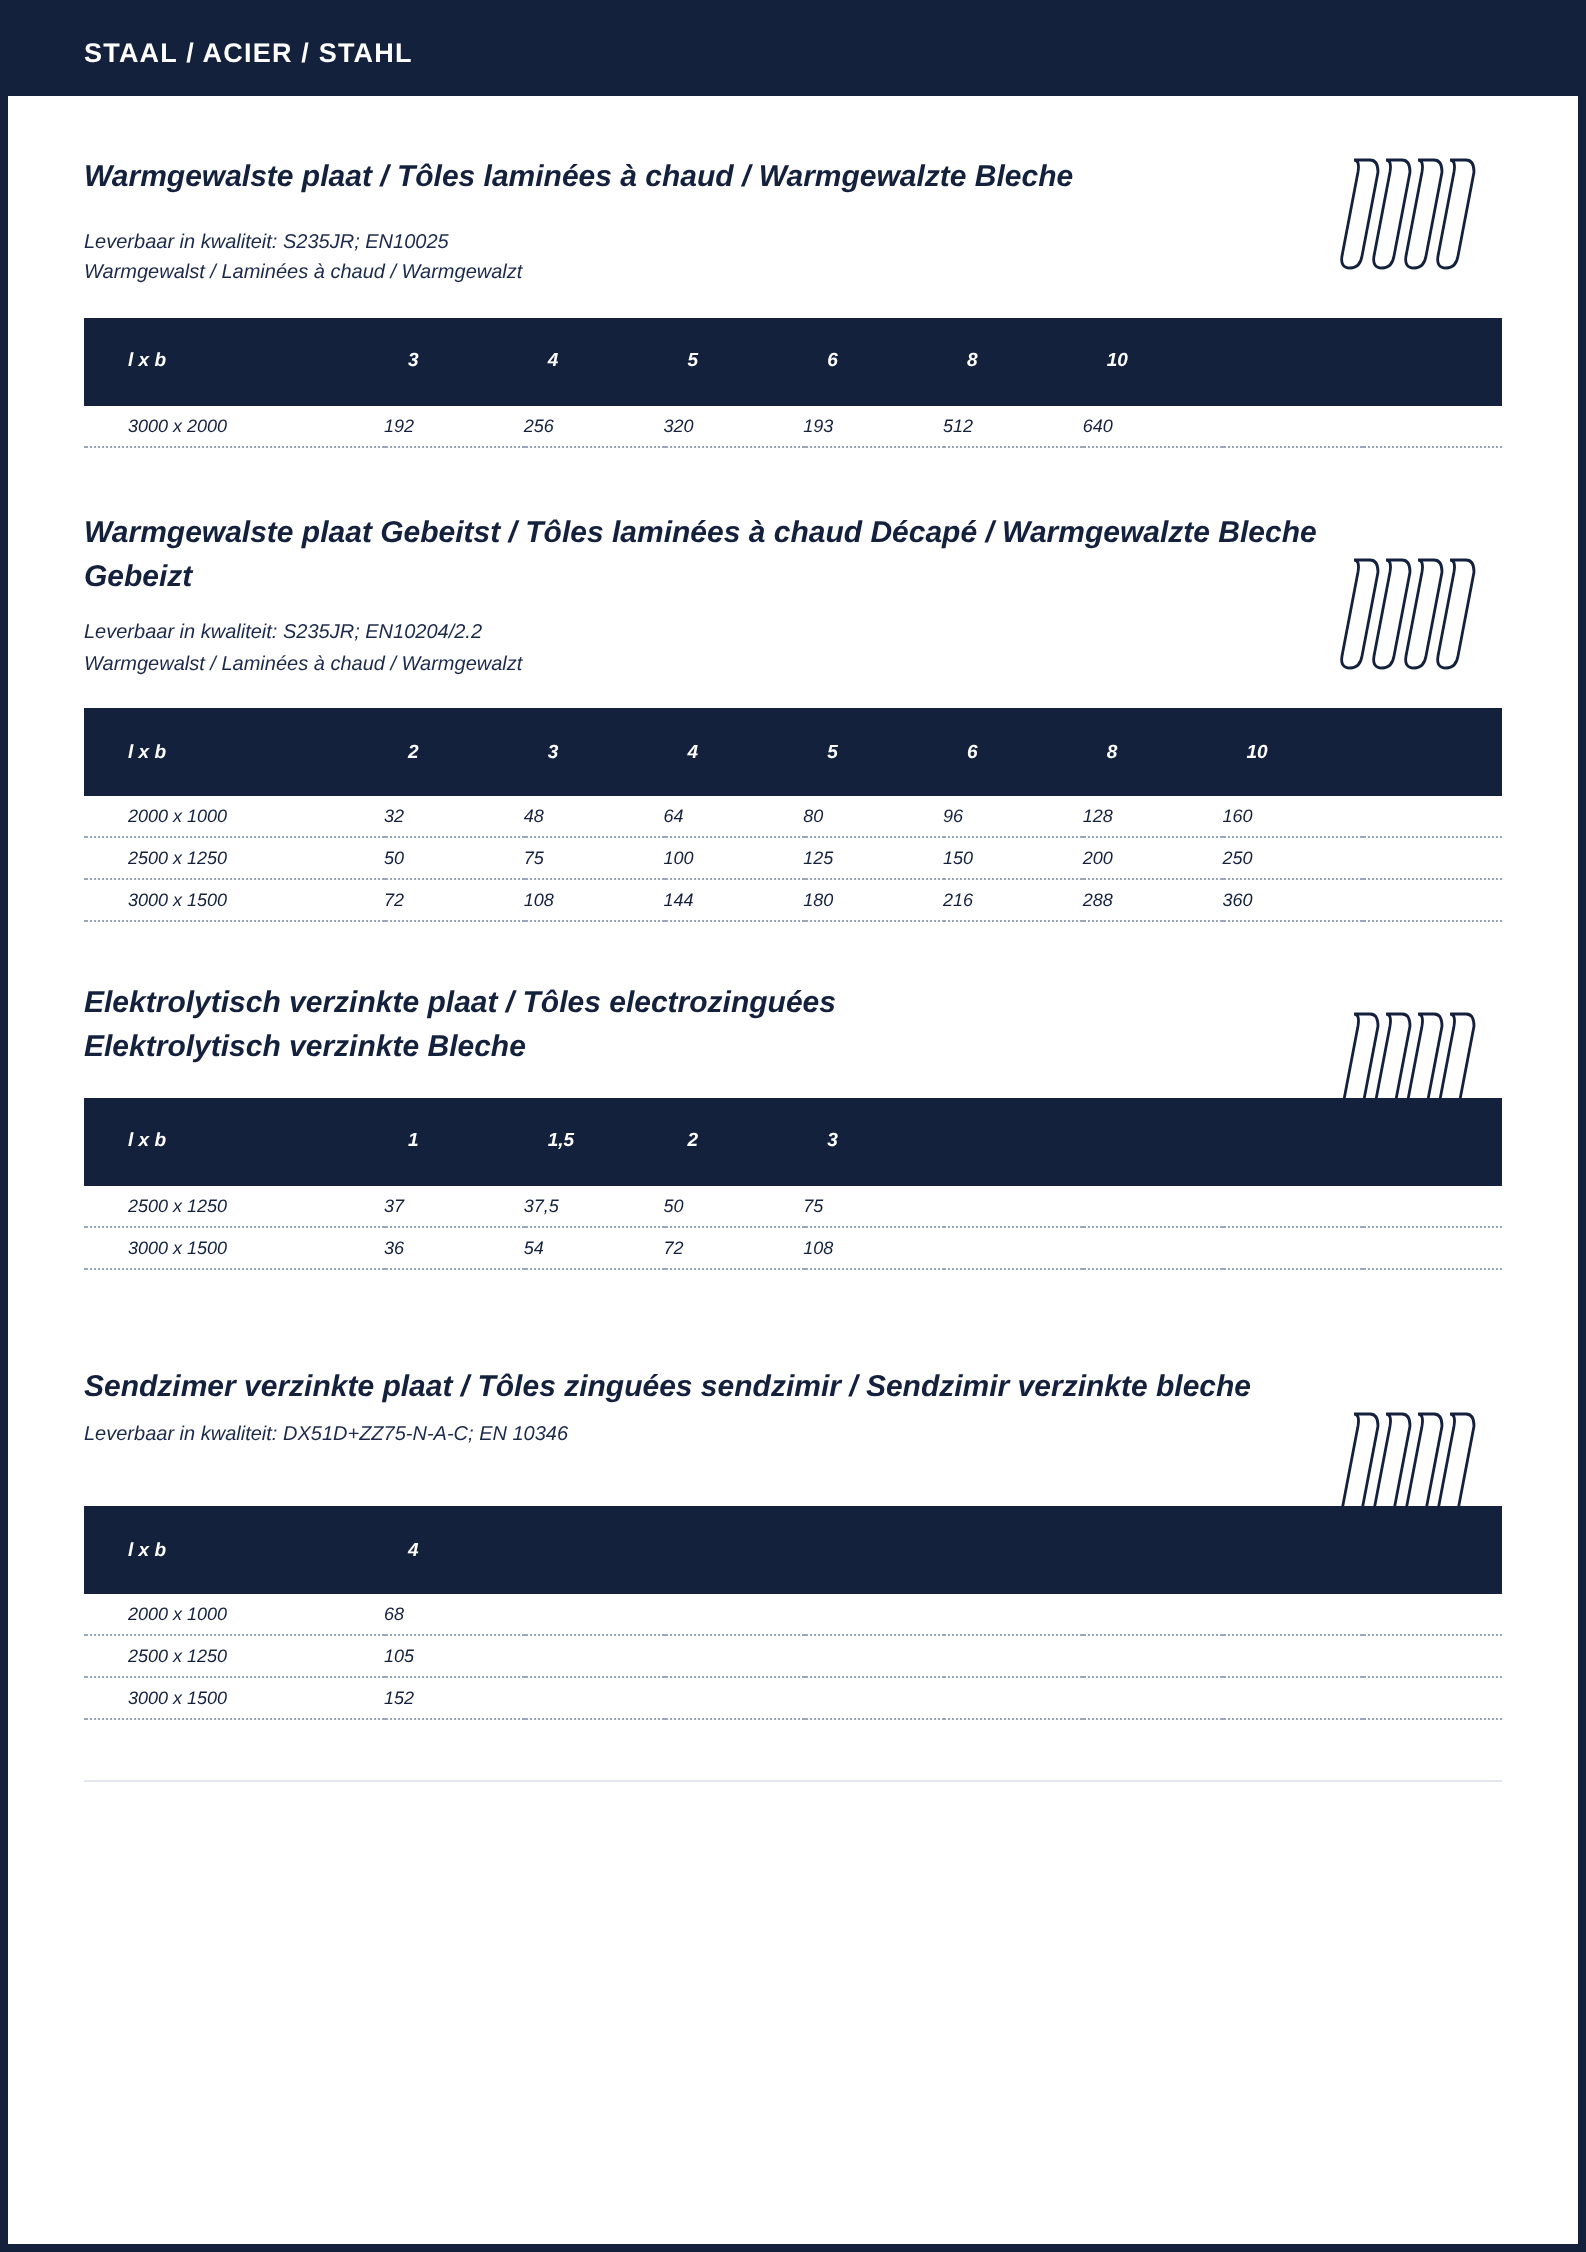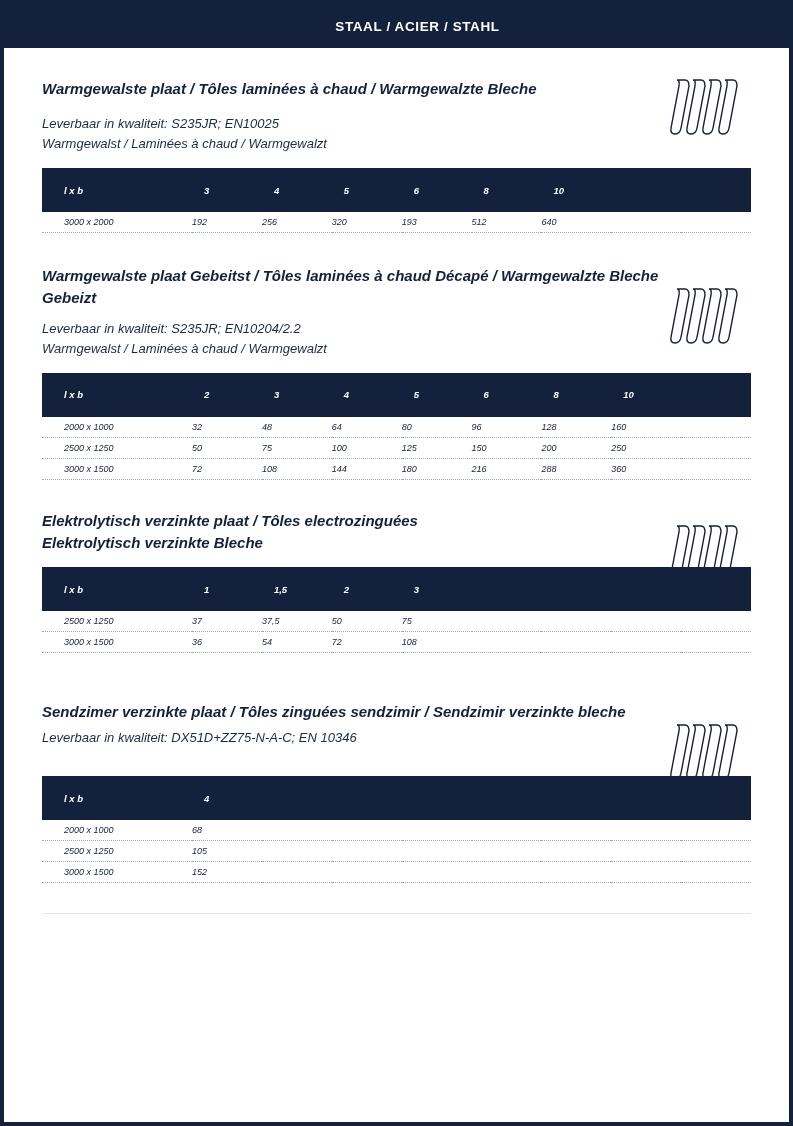--- a/index.html
+++ b/index.html
@@ -28,21 +28,20 @@
     height: 4px;
     background: #14213d;
     width: 100%;
   }
   .header-band {
     background: #14213d;
     height: 44px;
     display: flex;
     align-items: center;
     padding-left: 42px;
-    justify-content: center;
   }
   .header-title {
     color: #ffffff;
     font-size: 13.5px;
     font-weight: bold;
     letter-spacing: 0.6px;
   }
   .content {
     flex: 1;
     padding: 0 42px 0 42px;
@@ -58,21 +57,21 @@
     font-weight: bold;
     line-height: 1.45;
     color: #14213d;
     max-width: 620px;
     margin: 0 0 14px 0;
   }
   .section-heading.tight {
     margin-bottom: 10px;
   }
   .sub-lines {
-    font-size: 13px;
+    font-size: 10px;
     line-height: 1.55;
     color: #1b2a4a;
     margin-bottom: 8px;
   }
   .sub-lines div { white-space: nowrap; }
 
   .plate-icon {
     position: absolute;
     right: 6px;
     width: 80px;

